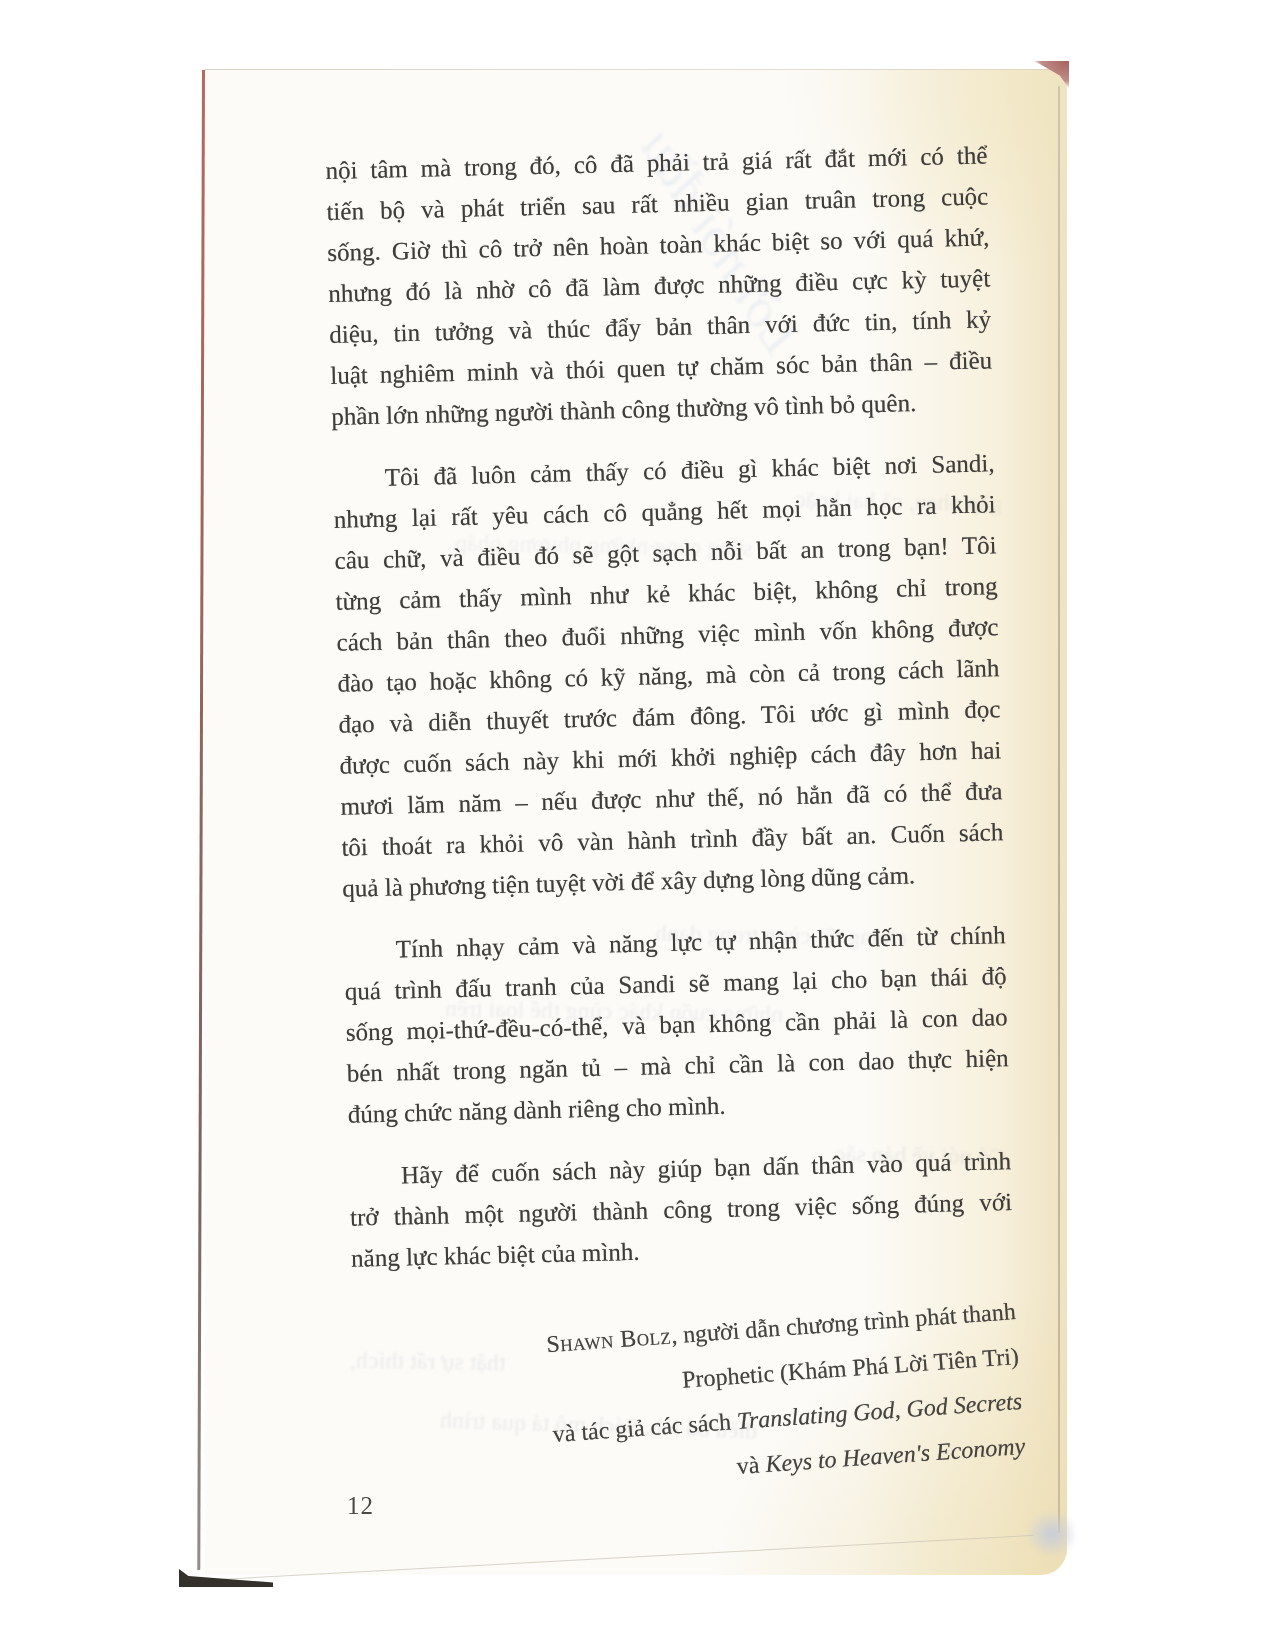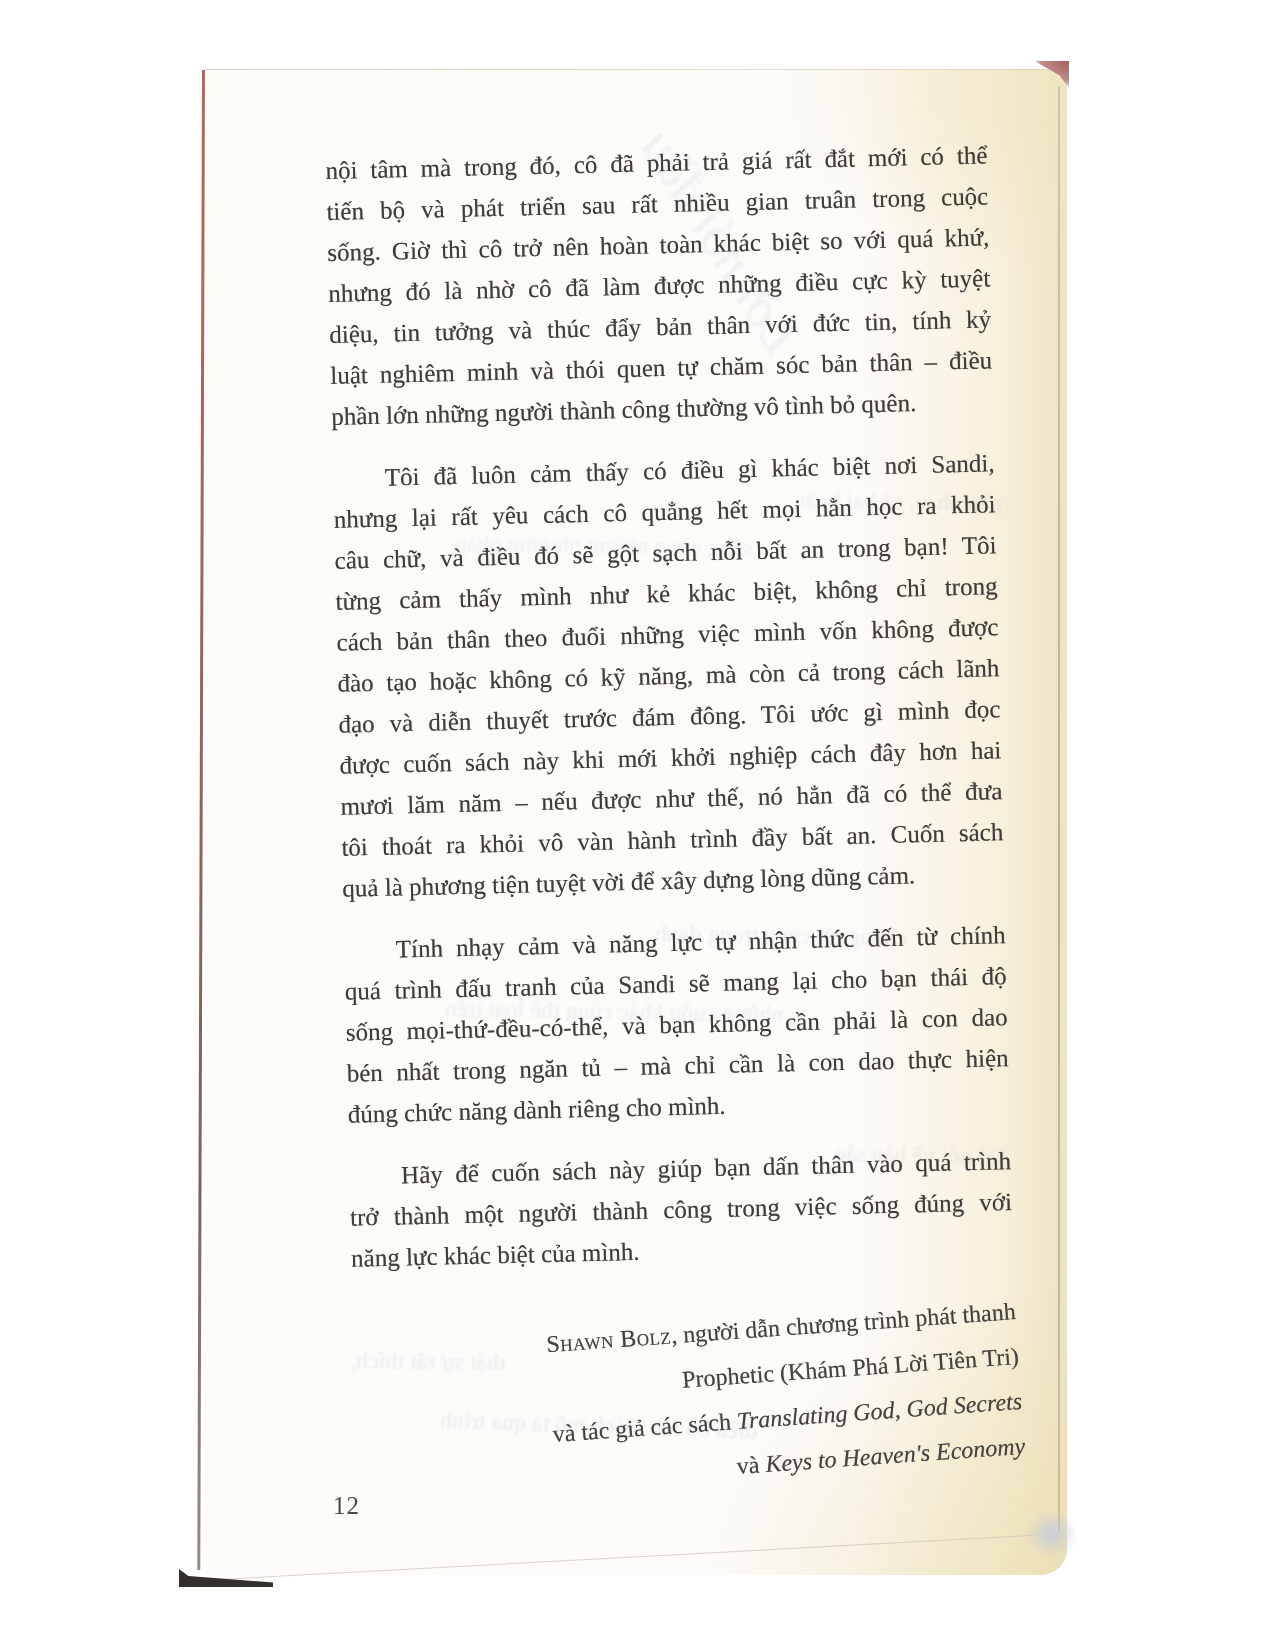--- a/index.html
+++ b/index.html
@@ -75,21 +75,21 @@
   .line{text-align:justify;text-align-last:justify;}
   .line.final{text-align-last:auto;}
   .attribution{
     margin-top:26px;text-align:right;font-size:24px;line-height:45px;
     transform:rotate(-2.7deg);transform-origin:100% 0;
     color:#45433f;
   }
   .smallcaps{font-variant:small-caps;letter-spacing:.5px;}
   .italic{font-style:italic;}
   .page-number{
-    position:absolute;left:128px;top:1422px;font-size:25px;color:#4c4a46;
+    position:absolute;left:142px;top:1422px;font-size:25px;color:#4c4a46;
     letter-spacing:1px;
   }
 </style>
 </head>
 <body>
 
 <div class="photo">
   <div class="page">
 
     <div class="left-edge"></div>

